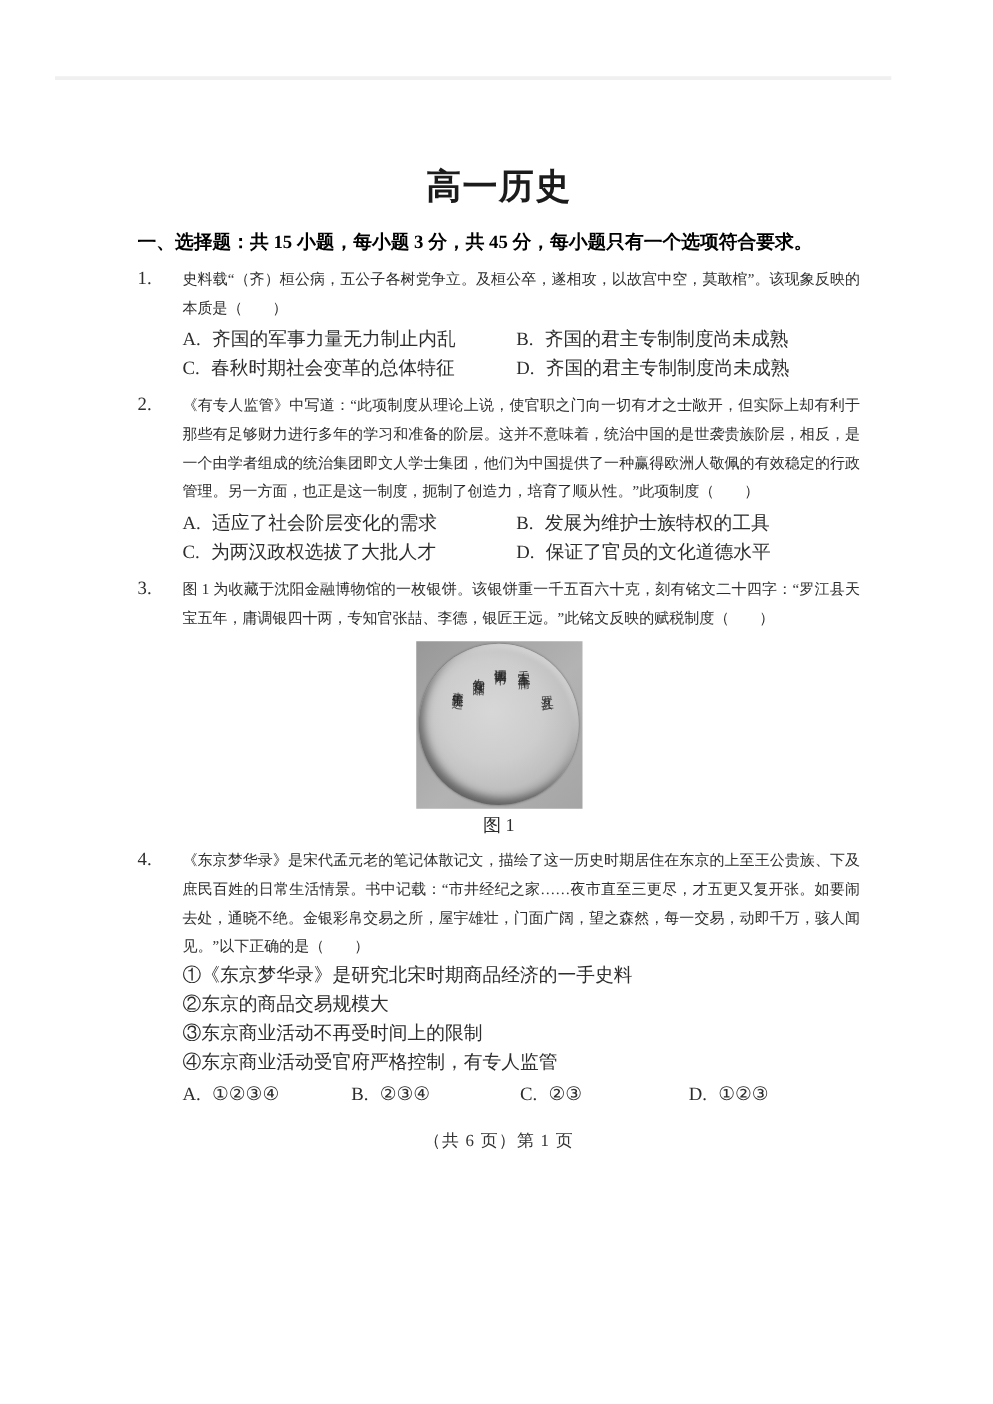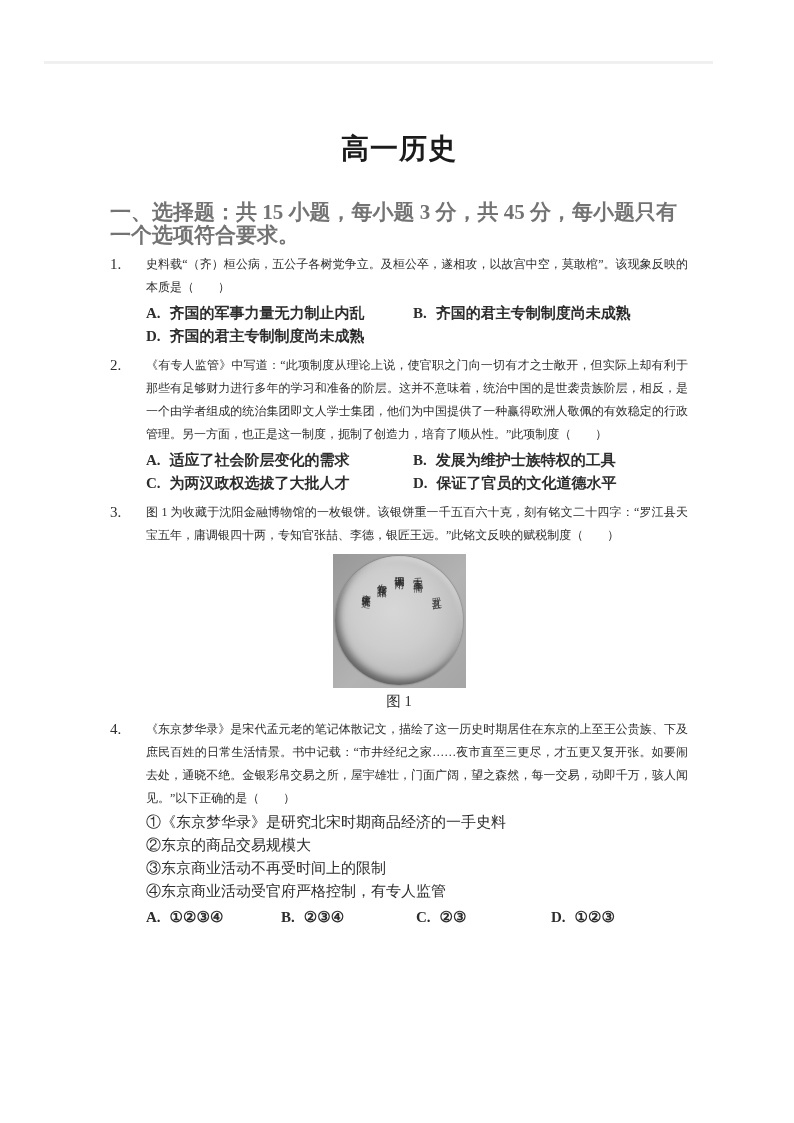--- a/index.html
+++ b/index.html
@@ -5,29 +5,29 @@
   html,body { margin:0; padding:0; }
   body {
     width:794px; height:1123px; background:#ffffff;
     font-family:"Liberation Serif","DejaVu Serif",serif;
     color:#2d2d2d;
   }
   .page { position:relative; width:794px; height:946px; overflow:hidden; background:#ffffff; }
   .scan-edge { position:absolute; top:61px; left:44px; width:669px; height:3px; background:#f0f0f0; }
   .content { position:absolute; left:110px; top:0; width:578px; }
   .title { margin:130px 0 0 0; text-align:center; font-size:28px; font-weight:700; color:#1b1b1b; letter-spacing:1px; }
-  .section-heading { margin-top:33px; font-size:21px; font-weight:700; color:#737373; line-height:23px; }
+  .section-heading { margin-top:15px; font-size:15px; font-weight:700; color:#000000; line-height:23px; }
   .question { display:flex; margin-top:6px; }
   .qnum { flex:0 0 36px; width:36px; font-size:15px; line-height:23px; }
   .qbody { flex:1; min-width:0; }
   .stem { font-size:12px; line-height:23px; text-align:justify; }
   .options { margin-top:3px; }
   .two-col { display:grid; grid-template-columns:267px auto; }
   .four-col { display:grid; grid-template-columns:135px 135px 135px auto; }
-  .option { font-size:15px; line-height:23px; white-space:nowrap;font-weight:bold; }
+  .option { font-size:15px; line-height:23px; white-space:nowrap; }
   .opt-label { margin-right:9px; }
   .items { margin-top:1px; }
   .item { font-size:15px; line-height:23px; }
   .figure { margin:7px 0 1px 0; text-align:center; transform:translateX(-18px); }
   .photo {
     width:133px; height:134px; margin:0 auto; position:relative;
     background:linear-gradient(135deg,#989898 0%,#b3b3b3 55%,#a5a5a5 100%);
   }
   .disc {
     position:absolute; left:2px; top:2px; width:128px; height:129px; border-radius:50%;
@@ -57,20 +57,21 @@
 
     <div class="section-heading">一、选择题：共 15 小题，每小题 3 分，共 45 分，每小题只有一个选项符合要求。</div>
 
     <div class="question">
       <div class="qnum">1.</div>
       <div class="qbody">
         <div class="stem">史料载“（齐）桓公病，五公子各树党争立。及桓公卒，遂相攻，以故宫中空，莫敢棺”。该现象反映的本质是（　　）</div>
         <div class="options two-col">
           <div class="option"><span class="opt-label">A.</span><span class="opt-text">齐国的军事力量无力制止内乱</span></div>
           <div class="option"><span class="opt-label">B.</span><span class="opt-text">齐国的君主专制制度尚未成熟</span></div>
+          <div class="option"><span class="opt-label">C.</span><span class="opt-text">春秋时期社会变革的总体特征</span></div>
           <div class="option"><span class="opt-label">D.</span><span class="opt-text">齐国的君主专制制度尚未成熟</span></div>
         </div>
       </div>
     </div>
 
     <div class="question">
       <div class="qnum">2.</div>
       <div class="qbody">
         <div class="stem">《有专人监管》中写道：“此项制度从理论上说，使官职之门向一切有才之士敞开，但实际上却有利于那些有足够财力进行多年的学习和准备的阶层。这并不意味着，统治中国的是世袭贵族阶层，相反，是一个由学者组成的统治集团即文人学士集团，他们为中国提供了一种赢得欧洲人敬佩的有效稳定的行政管理。另一方面，也正是这一制度，扼制了创造力，培育了顺从性。”此项制度（　　）</div>
         <div class="options two-col">

